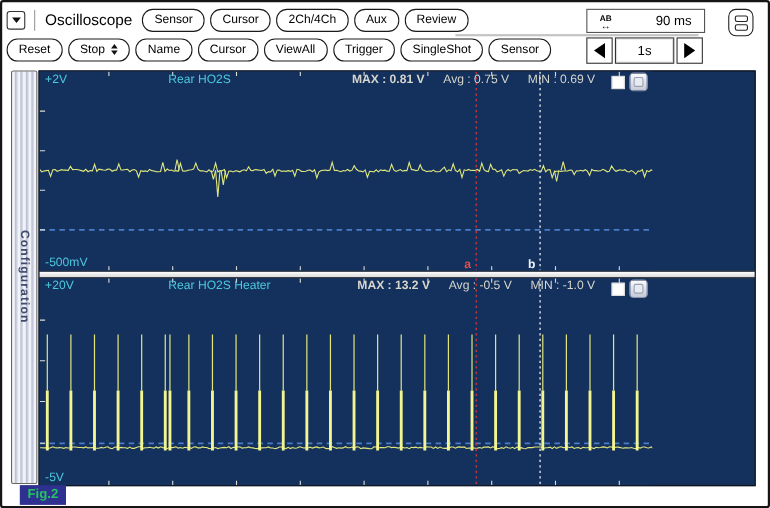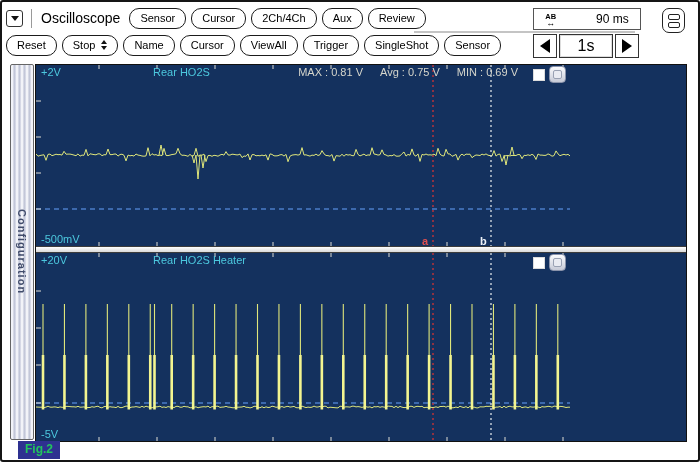--- a/index.html
+++ b/index.html
@@ -28,42 +28,42 @@
   .ab-val{font-size:12px;margin-left:32px;}
   .hsep{position:absolute;left:412px;top:29px;width:221px;height:2px;background:#c4c4c4;}
   .menu-btn{position:absolute;left:660px;top:6px;width:23px;height:25px;border:1.6px solid #222;border-radius:7px;
             background:#fff;display:flex;flex-direction:column;align-items:center;justify-content:center;gap:2px;box-sizing:border-box;}
   .menu-bar{width:12px;height:6px;border:1.4px solid #222;border-radius:2px;box-sizing:border-box;}
   .tb-cluster{position:absolute;left:531px;top:32px;display:flex;align-items:center;gap:2px;}
   .arrow-btn{width:24px;height:24px;border:1px solid #333;background:#fff;display:flex;align-items:center;justify-content:center;box-sizing:border-box;}
   .tri-left{width:0;height:0;border-top:7px solid transparent;border-bottom:7px solid transparent;border-right:10px solid #000;}
   .tri-right{width:0;height:0;border-top:7px solid transparent;border-bottom:7px solid transparent;border-left:10px solid #000;}
   .tbase-box{width:54px;height:24px;border:1px solid #333;box-shadow:inset 0 0 0 1px #ddd;background:#fff;
-             display:flex;align-items:center;justify-content:center;font-size:16px;box-sizing:border-box;}
+             display:flex;align-items:center;justify-content:center;font-size:12px;box-sizing:border-box;}
   
   .config-handle{position:absolute;left:8px;top:62px;width:24px;height:376px;box-sizing:border-box;
                  border:1px solid #666;border-radius:2px;
                  background:repeating-linear-gradient(90deg,#f2f3f8 0px,#f2f3f8 2px,#b9bed2 3px,#dfe1ec 5px);
                  display:flex;align-items:center;justify-content:center;}
   .config-handle span{writing-mode:vertical-rl;font-size:11px;font-weight:600;color:#414c6b;letter-spacing:1px;}
   
   .scope{position:absolute;left:33px;top:62px;width:650px;height:376px;border:1px solid #111;box-sizing:content-box;background:#14315e;}
-  .channel{position:relative;width:534px;background:#14315e;overflow:hidden;}
+  .channel{position:relative;width:534px;background:#14315e;overflow:hidden;padding-left:23px;}
   .ch1{height:181px;}
   .ch2{height:188px;}
   .divider{width:650px;height:7px;box-sizing:border-box;background:linear-gradient(#ffffff,#d9d9d9);
            border-top:1px solid #3c3c3c;border-bottom:1px solid #3c3c3c;}
   .channel svg{position:absolute;left:0;top:0;}
   .scale{position:absolute;left:5px;font-size:11px;color:#4cc8de;}
   .scale-top{top:1px;}
   .scale-bottom{bottom:1px;}
   .ch-name{position:absolute;left:117px;top:1px;font-size:11px;color:#4cc8de;}
   .stats{position:absolute;right:52px;top:1px;font-size:11px;color:#d6d6cc;white-space:nowrap;}
   .stats span{margin-left:14px;}
-  .stats span:first-child{margin-left:0;}
+  .stats span:first-child{margin-left:0;font-weight:bold;}
   .chk-square{position:absolute;top:4px;right:25px;width:12px;height:12px;background:#fff;border:1px solid #dcdcdc;box-sizing:border-box;}
   .chk-btn{position:absolute;top:1px;right:4px;width:17px;height:17px;border:1px solid #8a93aa;border-radius:4px;
            background:linear-gradient(#fbfbfd,#c6cad7);box-sizing:border-box;}
   .chk-btn::after{content:'';position:absolute;inset:3px;border:1px solid #99a1b3;border-radius:2px;background:#e9ebf2;}
   .cursor-label{position:absolute;bottom:-1px;font-size:11px;font-weight:700;line-height:11px;}
   .label-a{left:386px;color:#e05050;}
   .label-b{left:444px;color:#edf2f8;}
   
   .fig-badge{position:absolute;left:16px;top:439px;padding:2px 7px 3px 7px;background:#2e3190;color:#22c55e;
              font-size:12px;font-weight:700;line-height:13px;}
@@ -313,20 +313,25 @@
           <line x1="607.6" y1="102" x2="607.6" y2="51" stroke="#dfe67b" stroke-width="1.1"></line>
           <line x1="629.0500000000001" y1="156.5" x2="629.0500000000001" y2="102" stroke="#f3f590" stroke-width="2.6"></line>
           <line x1="629.0500000000001" y1="102" x2="629.0500000000001" y2="51" stroke="#dfe67b" stroke-width="1.1"></line>
           <line x1="118.5" y1="156.5" x2="118.5" y2="102" stroke="#f3f590" stroke-width="2.6"></line>
           <line x1="118.5" y1="102" x2="118.5" y2="51" stroke="#dfe67b" stroke-width="1.1"></line>
           <line x1="397" y1="0" x2="397" y2="188" stroke="#c23438" stroke-width="1.4" stroke-dasharray="2,3"></line>
           <line x1="455" y1="0" x2="455" y2="188" stroke="#ccd4dc" stroke-width="1.4" stroke-dasharray="2,3"></line>
         </svg>
       <div class="scale scale-top">+20V</div>
       <div class="ch-name">Rear HO2S Heater</div>
+      <div class="stats">
+        <span>MAX : 13.2 V</span>
+        <span>Avg : -0.5 V</span>
+        <span>MIN : -1.0 V</span>
+      </div>
       <div class="chk-square"></div>
       <div class="chk-btn"></div>
       <div class="scale scale-bottom">-5V</div>
     </div>
 
   </div>
 
   <div class="fig-badge">Fig.2</div>
 
 </div>

